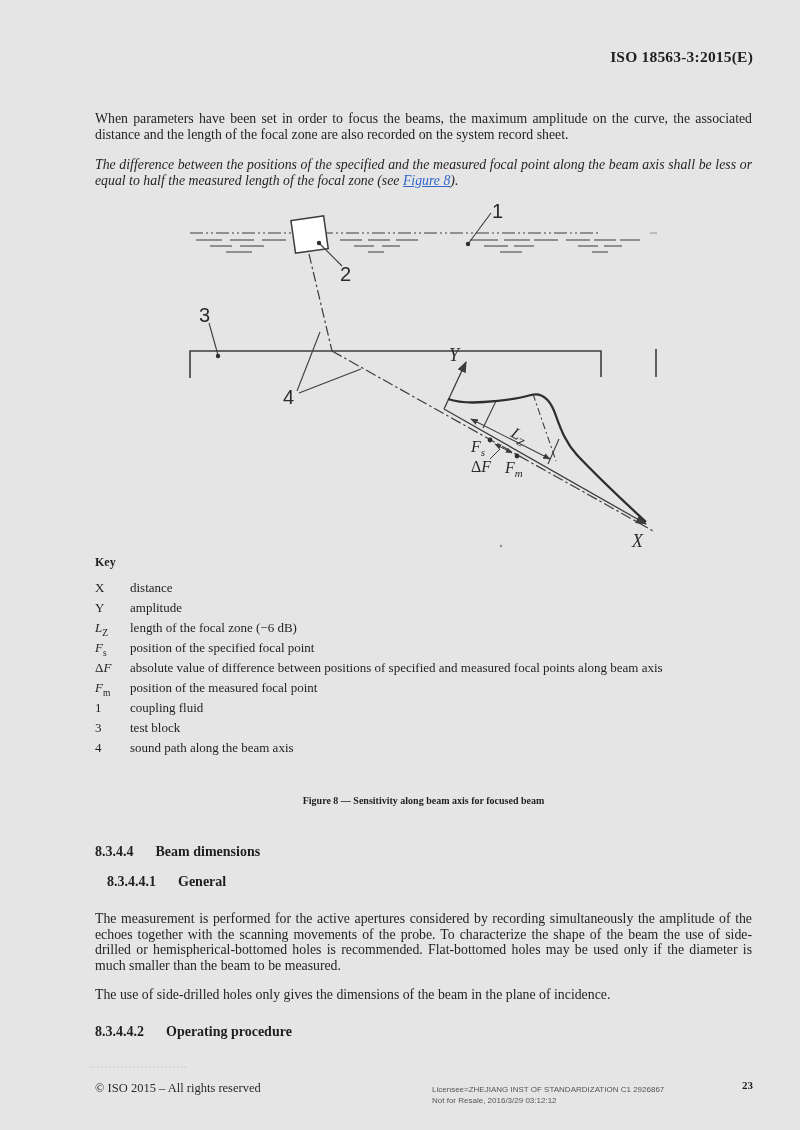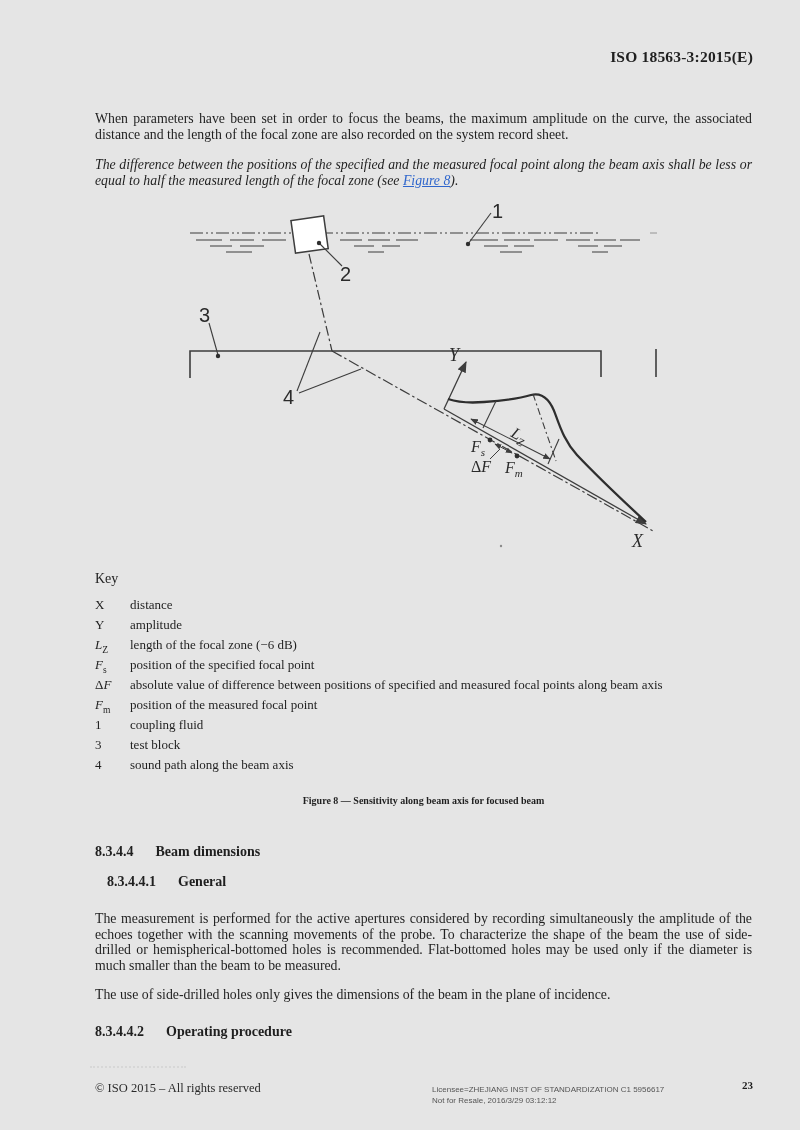--- a/index.html
+++ b/index.html
@@ -10,21 +10,21 @@
   .body-par{left:95px;width:657px;font-size:13.8px;line-height:15.7px;text-align:justify;}
   .p1{top:111px;}
   .p2{top:157px;font-style:italic;}
   .p2 a{color:#2f66cc;text-decoration:underline;}
   .caption{left:95px;top:795px;width:657px;text-align:center;font-weight:bold;font-size:10px;}
   .heading{left:95px;font-weight:bold;font-size:14px;}
   .h1{top:844px;} .h2{top:874px;margin-left:12px;} .h3{top:1024px;}
   .heading .num{display:inline-block;margin-right:22px;}
   .p3{top:911px;} .p4{top:987px;}
   .key{left:95px;top:555px;width:660px;font-size:13px;}
-  .key-title{font-weight:normal;font-size:14px;margin-bottom:8px;margin-top:16px;}
+  .key-title{font-weight:bold;font-size:12px;margin-bottom:8px;}
   .key-row{height:20px;line-height:20px;white-space:nowrap;}
   .key-sym{display:inline-block;width:35px;}
   .key-sym i{font-style:italic;}
   .key-sym sub{font-size:9.5px;}
   .dots-artifact{left:90px;top:1066px;width:96px;height:0;border-top:2px dotted #cdcdcd;opacity:.55;}
   .foot-left{left:24px;top:1082px;font-family:"Liberation Sans",sans-serif;font-size:7.5px;
              line-height:11px;color:#555;}
   .foot-copy{left:95px;top:1081px;font-size:12.5px;color:#2a2a2a;}
   .foot-right{left:432px;top:1084px;font-family:"Liberation Sans",sans-serif;font-size:8px;
               line-height:11px;color:#555;}
@@ -152,18 +152,18 @@
 
   <div class="abs body-par p3">The measurement is performed for the active apertures considered by recording simultaneously the amplitude of the echoes together with the scanning movements of the probe. To characterize the shape of the beam the use of side-drilled or hemispherical-bottomed holes is recommended. Flat-bottomed holes may be used only if the diameter is much smaller than the beam to be measured.</div>
   <div class="abs body-par p4">The use of side-drilled holes only gives the dimensions of the beam in the plane of incidence.</div>
 
   <div class="abs heading h3"><span class="num">8.3.4.4.2</span><span>Operating procedure</span></div>
 
   <div class="abs dots-artifact"></div>
 
   <div class="abs foot-copy">© ISO 2015 – All rights reserved</div>
   <div class="abs foot-right">
-    <div>Licensee=ZHEJIANG INST OF STANDARDIZATION C1 5956617</div>
+    <div>Licensee=ZHEJIANG INST OF STANDARDIZATION C1 2926867</div>
     <div>Not for Resale, 2016/3/29 03:12:12</div>
   </div>
   <div class="abs page-num">23</div>
 
 </div>
 
 </body></html>

